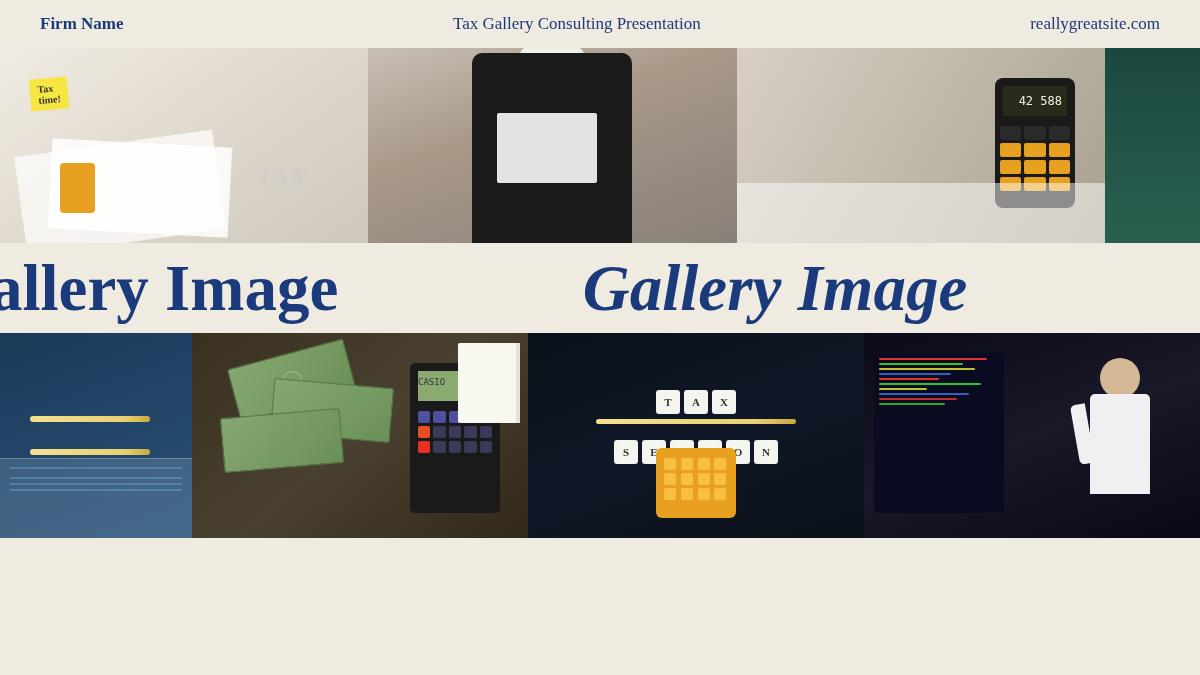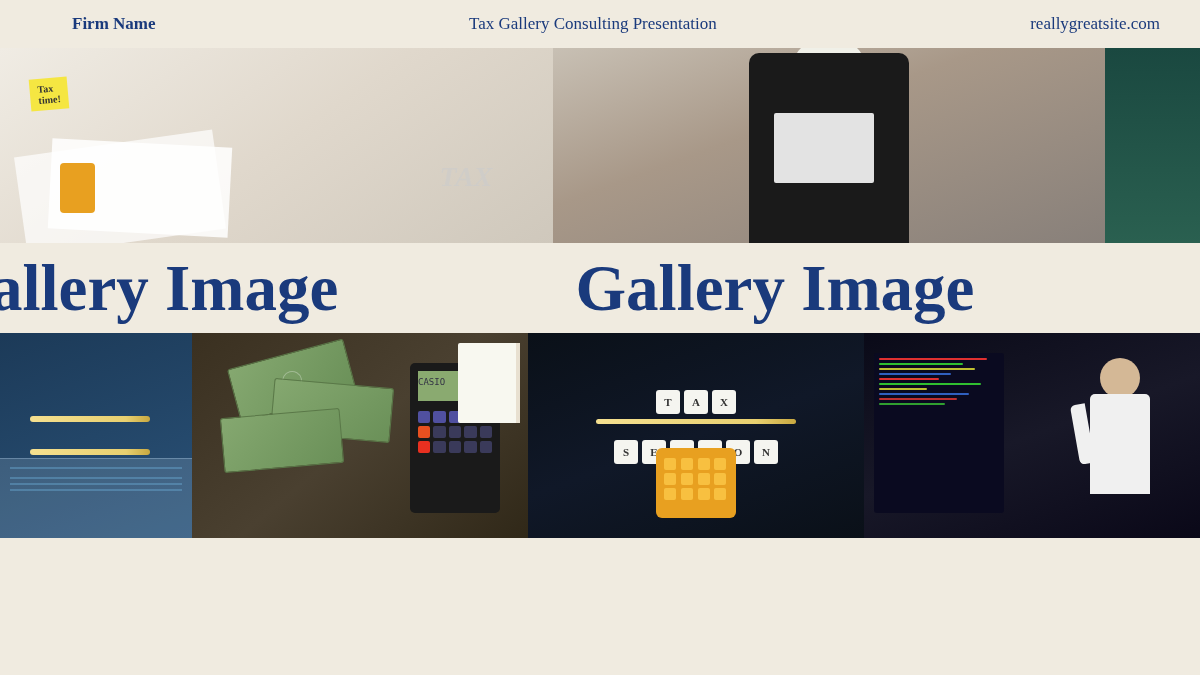--- a/index.html
+++ b/index.html
@@ -19,21 +19,20 @@
       justify-content: space-between;
       align-items: center;
       padding: 14px 40px;
       background-color: #f0ebe0;
     }
 
     .header-firm {
       font-size: 17px;
       font-weight: bold;
       color: #1a3a7c;
-      margin-left: 32px;
     }
 
     .header-title {
       font-size: 17px;
       color: #1a3a7c;
     }
 
     .header-site {
       font-size: 17px;
       color: #1a3a7c;
@@ -464,29 +463,50 @@
   </div>
 
   <div class="img-placeholder img-2" style="background: linear-gradient(160deg, #c8c0b4 0%, #a89888 40%, #88807a 100%); position:relative;">
     <div class="woman-hair"></div>
     <div class="woman-head" style="position:absolute;top:8px;left:50%;transform:translateX(-50%);width:60px;height:60px;background:#e8d0b8;border-radius:50%;"></div>
     <div class="woman-body"></div>
     <div class="papers-held" style="position:absolute;top:65px;left:50%;transform:translateX(-55%);width:100px;height:70px;background:rgba(255,255,255,0.88);border-radius:2px;">
     </div>
   </div>
 
+  <div class="img-placeholder img-3" style="background: linear-gradient(120deg, #d8d0c4 0%, #c0b8a8 50%, #a8a090 100%); position:relative;">
+    <div class="hand-calc">
+      <div class="hand-calc-screen">42 588</div>
+      <div class="hand-calc-btns">
+        <div class="hcalc-btn dark"></div>
+        <div class="hcalc-btn dark"></div>
+        <div class="hcalc-btn dark"></div>
+        <div class="hcalc-btn"></div>
+        <div class="hcalc-btn"></div>
+        <div class="hcalc-btn"></div>
+        <div class="hcalc-btn"></div>
+        <div class="hcalc-btn"></div>
+        <div class="hcalc-btn"></div>
+        <div class="hcalc-btn"></div>
+        <div class="hcalc-btn"></div>
+        <div class="hcalc-btn"></div>
+      </div>
+    </div>
+
+    <div style="position:absolute;bottom:0;left:0;right:0;height:60px;background:rgba(255,255,255,0.5);"></div>
+  </div>
 
   <div class="img-placeholder img-4" style="background: linear-gradient(180deg, #1a4840 0%, #2a6050 100%); flex: 0 0 95px;">
   </div>
 
 </div>
 
 <div class="gallery-text-row">
   <div class="gallery-text-item gallery-text-left" style="flex:0 0 360px; font-size:65px; overflow:hidden; white-space:nowrap;">allery Image</div>
-  <div class="gallery-text-item" style="flex:1; font-size:65px;">Gallery Image</div>
+  <div class="gallery-text-item" style="flex:1; font-size:65px;font-style:italic;">Gallery Image</div>
 </div>
 
 <div class="bottom-image-row">
 
   <div class="bottom-img bimg-1" style="flex: 0 0 192px; background: linear-gradient(160deg, #1c3a58 0%, #2a5278 100%);">
     <div class="pencil pencil-1"></div>
     <div class="pencil pencil-2"></div>
 
     <div style="position:absolute;bottom:0;left:0;right:0;height:80px;background:rgba(220,240,255,0.15);border-top:1px solid rgba(200,230,255,0.3);">
       <div style="height:2px;background:rgba(100,160,200,0.5);margin:8px 10px;"></div>

